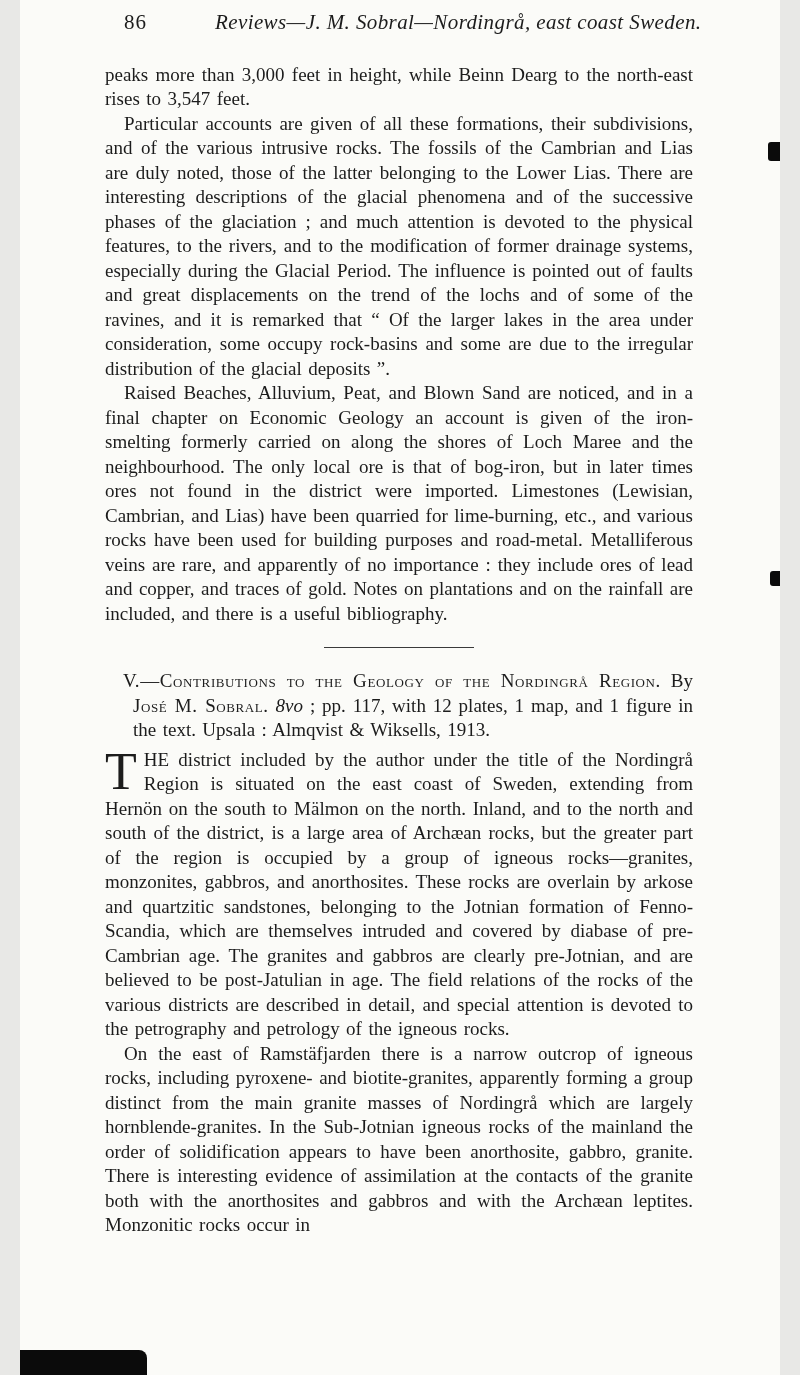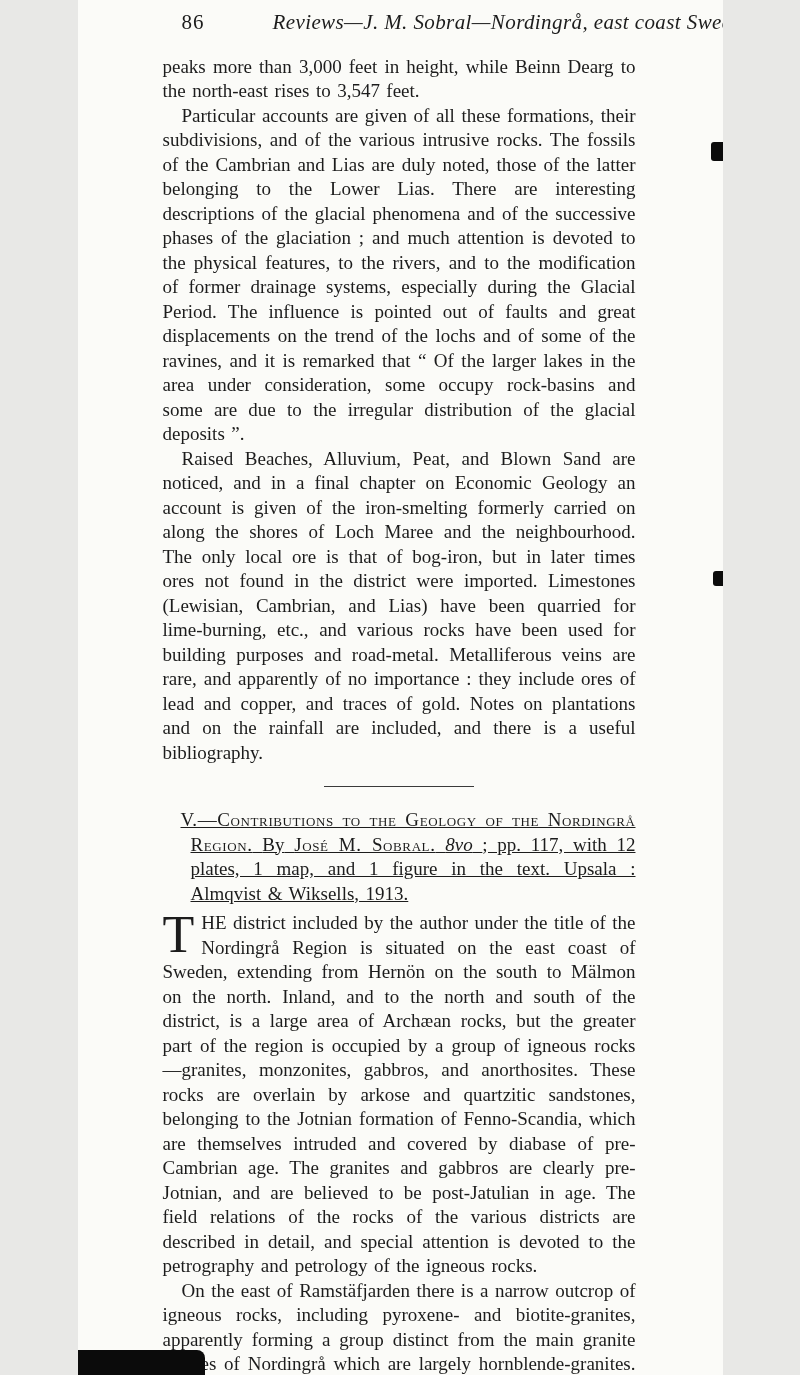--- a/index.html
+++ b/index.html
@@ -2,21 +2,21 @@
 <html lang="en"><head>
 <meta charset="utf-8">
 <style>
   html, body {
     margin: 0;
     padding: 0;
     background: #e8e8e6;
   }
   .page {
     position: relative;
-    width: 645px;
+    width: 760px;
     height: 1375px;
     margin: 0 auto;
     background: #fbfbf8;
     color: #1c1c1c;
     font-family: "Liberation Serif", "DejaVu Serif", serif;
     font-size: 19px;
     line-height: 24.5px;
     overflow: hidden;
   }
   .running-head {
@@ -31,42 +31,41 @@
     font-style: normal;
     margin-right: 24px;
     letter-spacing: 1px;
   }
   .head-title {
     font-style: italic;
     letter-spacing: 0.4px;
     margin-left: 44px;
   }
   .textblock {
-    margin: 20px 87px 0 85px;
+    margin: 28px 87px 0 85px;
     text-align: justify;
     word-spacing: 0.09em;
   }
   .textblock p {
     margin: 0;
     text-indent: 19px;
   }
   .textblock p.noindent {
     text-indent: 0;
   }
   .rule {
     width: 150px;
     height: 0;
     border-top: 1.6px solid #3a3a3a;
     margin: 21px auto 21px auto;
   }
   p.heading {
     margin: 0 0 5px 0;
     padding-left: 28px;
     text-indent: -10px;
-    text-decoration: underline;
   }
   .sc {
     font-variant: small-caps;
     letter-spacing: 0.6px;
   }
   .it {
     font-style: italic;
   }
   p.dropcap-para {
     text-indent: 0;

